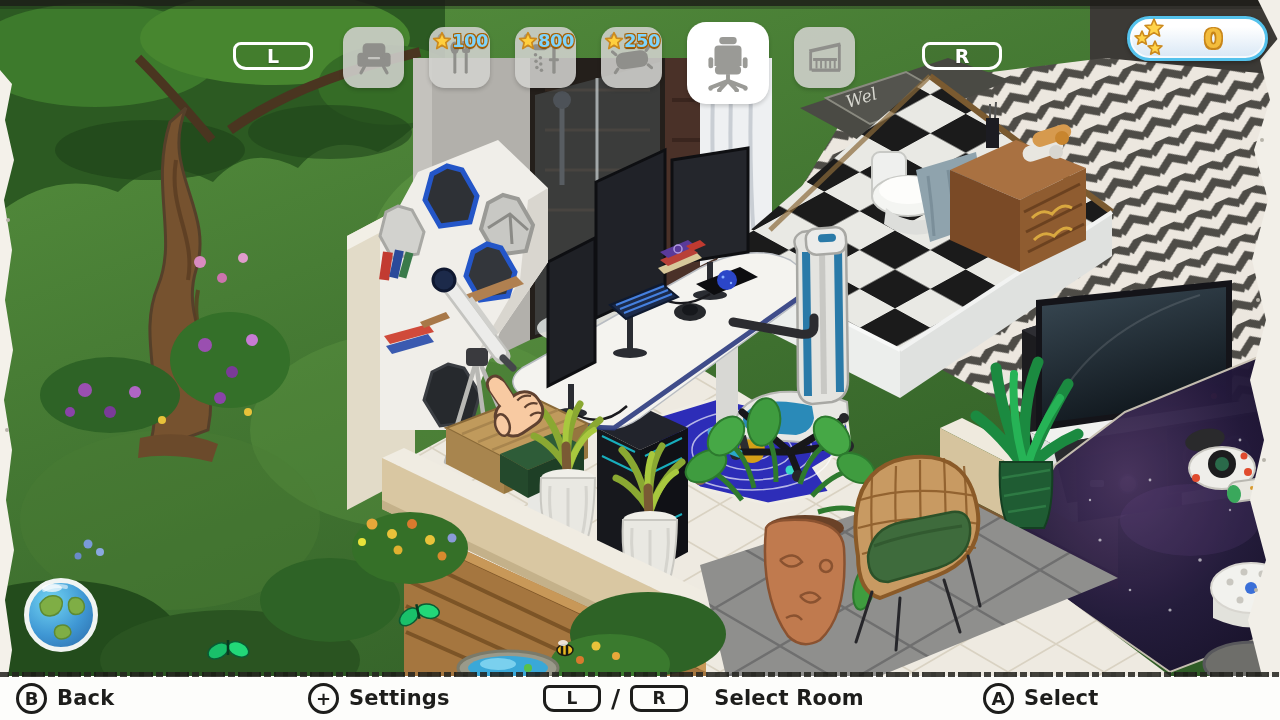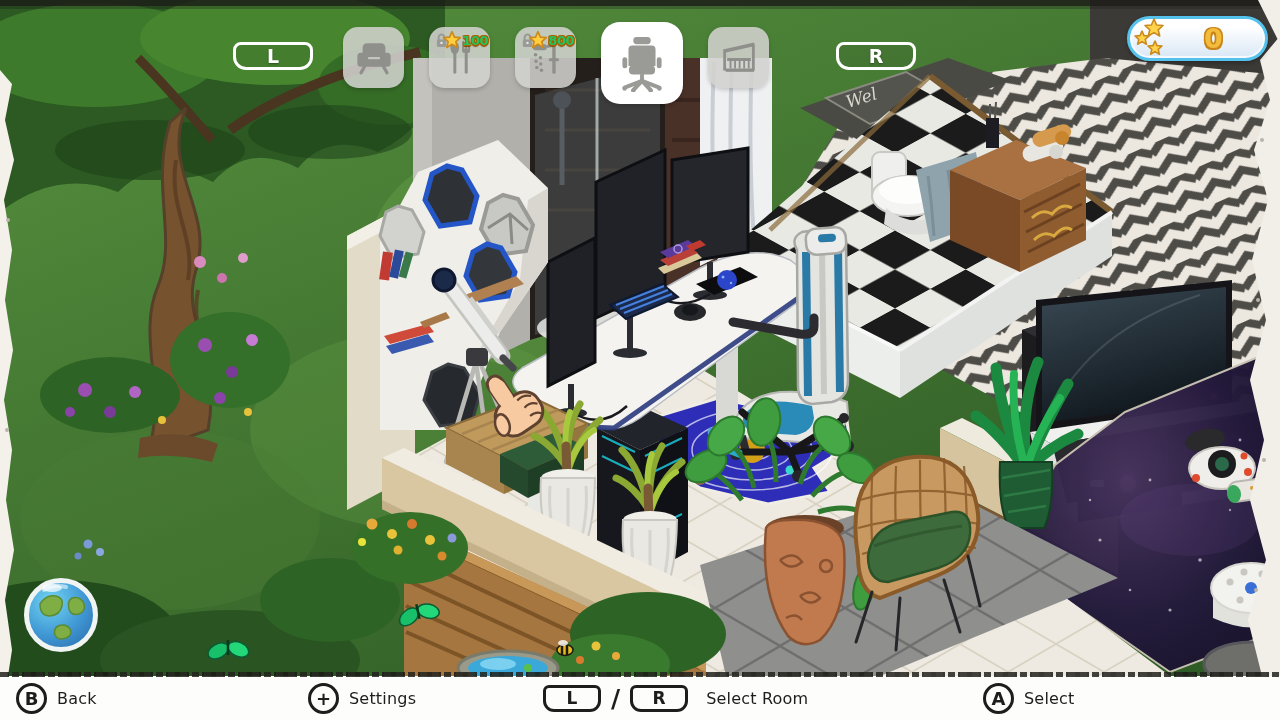--- a/index.html
+++ b/index.html
@@ -16,21 +16,21 @@
   .tabs{position:absolute;left:343px;top:27px;display:flex;gap:25px;align-items:flex-start;}
   .tab{position:relative;width:61px;height:61px;border-radius:15px;
        background:rgba(210,210,206,.88);display:flex;align-items:center;justify-content:center;
        box-shadow:0 2px 4px rgba(0,0,0,.18);}
   .tab.selected{width:82px;height:82px;border-radius:19px;background:#fff;margin-top:-5px;}
   .tab svg.glyph{width:42px;height:42px;}
   .tab.selected svg.glyph{width:58px;height:58px;}
   .tab .lock{position:absolute;top:5px;left:5px;width:15px;height:16px;}
   .price{position:absolute;top:3px;right:2px;display:flex;align-items:center;gap:0;}
   .price svg{width:20px;height:20px;}
-  .price span{font-size:13px;font-weight:800;color:#22c55e;letter-spacing:-.5px;
+  .price span{font-size:18px;font-weight:800;color:#7dd3fc;letter-spacing:-.5px;
       text-shadow:-1px -1px 0 #a86000,1px -1px 0 #a86000,-1px 1px 0 #a86000,1px 1px 0 #a86000,0 2px 1px #7e4800;}
   .r-btn{margin-left:42px;margin-top:15px;}
 
   
   .currency{position:absolute;right:12px;top:16px;width:141px;height:45px;box-sizing:border-box;
             border:3.5px solid #54c2ec;border-radius:24px;
             background:linear-gradient(#ffffff 20%,#d8e7f5);display:flex;align-items:center;
             box-shadow:inset 0 0 0 2px rgba(255,255,255,.75),0 2px 4px rgba(0,0,0,.3);}
   .currency .stars{width:46px;height:44px;position:relative;flex:0 0 auto;}
   .currency .amount{flex:1;text-align:center;font-size:27px;font-weight:800;color:#f3bc3c;
@@ -39,21 +39,21 @@
 
   
   .globe{position:absolute;left:22px;top:576px;width:78px;height:78px;cursor:pointer;}
 
   
   .footer{position:absolute;left:0;bottom:0;width:1280px;height:44px;background:#fdfdfb;color:#1d1d1b;}
   .footer::before{content:'';position:absolute;top:-4px;left:0;width:100%;height:5px;
       background:repeating-linear-gradient(90deg,#23231e 0 7px,transparent 7px 12px),
                  repeating-linear-gradient(90deg,transparent 0 4px,#191914 4px 9px);opacity:.85;}
   .hint{position:absolute;top:0;height:44px;display:flex;align-items:center;gap:10px;}
-  .hint .label{font-size:16px;font-weight:400;letter-spacing:.2px;}
+  .hint .label{font-size:21px;font-weight:700;letter-spacing:.2px;}
   .circ{box-sizing:border-box;width:31px;height:31px;border:3px solid #1d1d1b;border-radius:50%;
         display:flex;align-items:center;justify-content:center;font-size:18px;font-weight:800;}
   .keycap{box-sizing:border-box;width:58px;height:27px;border:3px solid #1d1d1b;
           border-radius:6px 6px 11px 11px;display:flex;align-items:center;justify-content:center;
           font-size:17px;font-weight:800;}
   .slash{font-size:25px;font-weight:800;}
   .h-back{left:16px;}
   .h-settings{left:308px;}
   .h-room{left:543px;}
   .h-select{left:983px;}
@@ -620,20 +620,39 @@
           <circle cx="9.4" cy="19" r="1"></circle>
     </svg>
     <div class="price">
       <svg viewBox="0 0 24 24">
         <polygon points="12,2 14.9,8.6 22,9.2 16.6,13.9 18.3,21 12,17.2 5.7,21 7.4,13.9 2,9.2 9.1,8.6" fill="#ffcf3e" stroke="#cc8a1e" stroke-width="2" stroke-linejoin="round"></polygon>
       </svg>
       <span>800</span>
     </div>
   </div>
 
+  <div class="tab">
+    <svg class="lock" viewBox="0 0 18 20">
+      <path d="M5.4,10 V6.8 a3.6,3.6 0 0 1 7.2,0 V10" fill="none" stroke="#9a9a96" stroke-width="2.6"></path>
+      <rect x="3.2" y="9.4" width="11.6" height="9.4" rx="2" fill="#9a9a96"></rect>
+      <circle cx="9" cy="13.6" r="1.5" fill="#eceae6"></circle>
+    </svg>
+    <svg class="glyph" viewBox="0 0 24 24" fill="#8f8f8b">
+      <g transform="rotate(-8 12 13)">
+        <rect x="2.8" y="8.2" width="18.4" height="9.6" rx="4.2"></rect>
+        <path d="M3.2,8.8 L1.6,7 M20.8,8.8 L22.4,7 M3.2,17.2 L1.6,19 M20.8,17.2 L22.4,19" stroke="#8f8f8b" stroke-width="1.8" stroke-linecap="round"></path>
+      </g>
+    </svg>
+    <div class="price">
+      <svg viewBox="0 0 24 24">
+        <polygon points="12,2 14.9,8.6 22,9.2 16.6,13.9 18.3,21 12,17.2 5.7,21 7.4,13.9 2,9.2 9.1,8.6" fill="#ffcf3e" stroke="#cc8a1e" stroke-width="2" stroke-linejoin="round"></polygon>
+      </svg>
+      <span>250</span>
+    </div>
+  </div>
 
 
   <div class="tab selected">
     <svg class="glyph" viewBox="0 0 24 24" fill="#9a9a96">
       <rect x="8.4" y="1.2" width="7.2" height="3" rx="1.4"></rect>
       <path d="M8,4.8 h8 a1.6,1.6 0 0 1 1.6,1.6 v6.8 h-11.2 v-6.8 a1.6,1.6 0 0 1 1.6,-1.6 z"></path>
       <rect x="3.9" y="9.6" width="2" height="4.6" rx="1"></rect>
       <rect x="18.1" y="9.6" width="2" height="4.6" rx="1"></rect>
       <rect x="6.6" y="13" width="10.8" height="3.8" rx="1.7"></rect>
       <rect x="11.2" y="16.6" width="1.6" height="3.2"></rect>
@@ -698,21 +717,21 @@
     <div class="label">Back</div>
   </div>
   <div class="hint h-settings">
     <div class="circ">+</div>
     <div class="label">Settings</div>
   </div>
   <div class="hint h-room">
     <div class="keycap">L</div>
     <div class="slash">/</div>
     <div class="keycap">R</div>
-    <div class="label" style="margin-left:8px">Select Room</div>
+    <div class="label" style="margin-left:16px">Select Room</div>
   </div>
   <div class="hint h-select">
     <div class="circ">A</div>
     <div class="label">Select</div>
   </div>
 </div>
 
 </div>
 
 </body></html>

